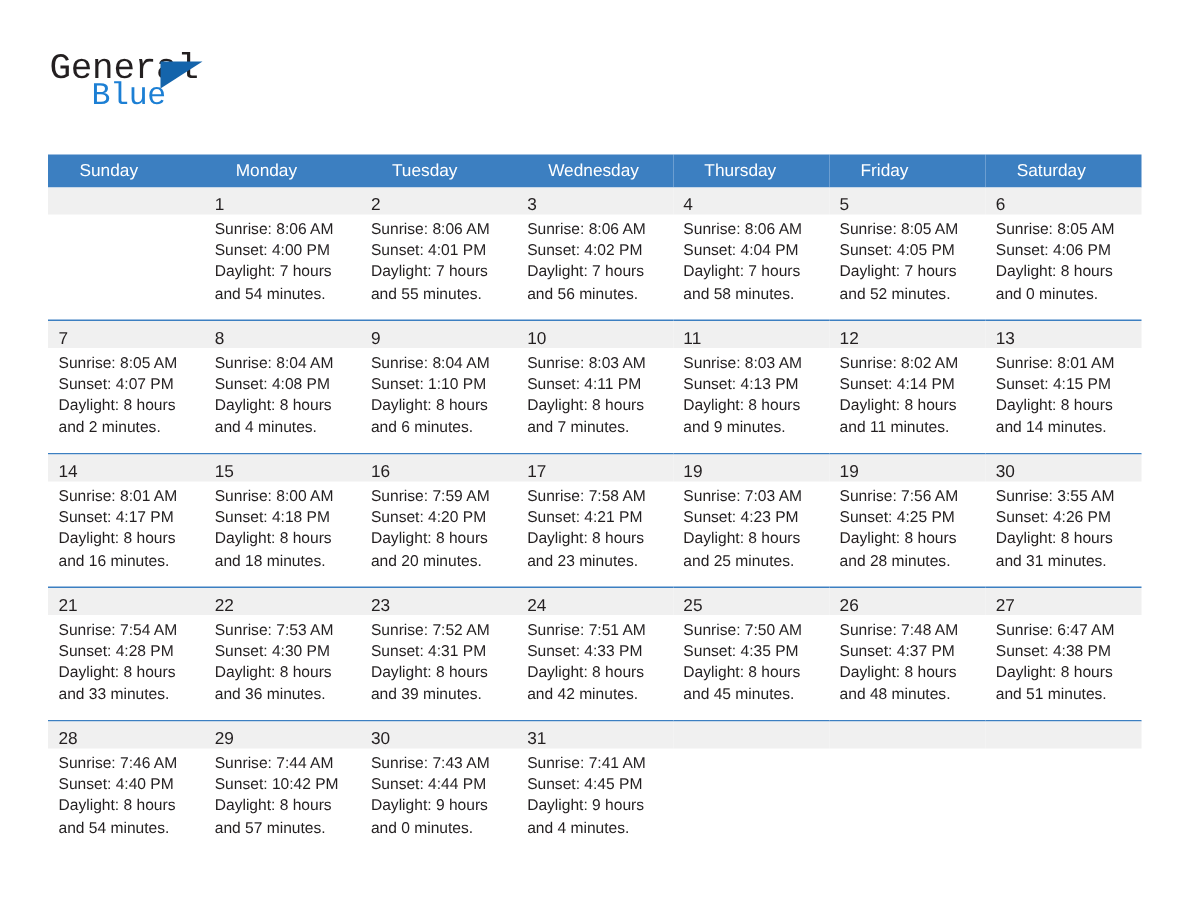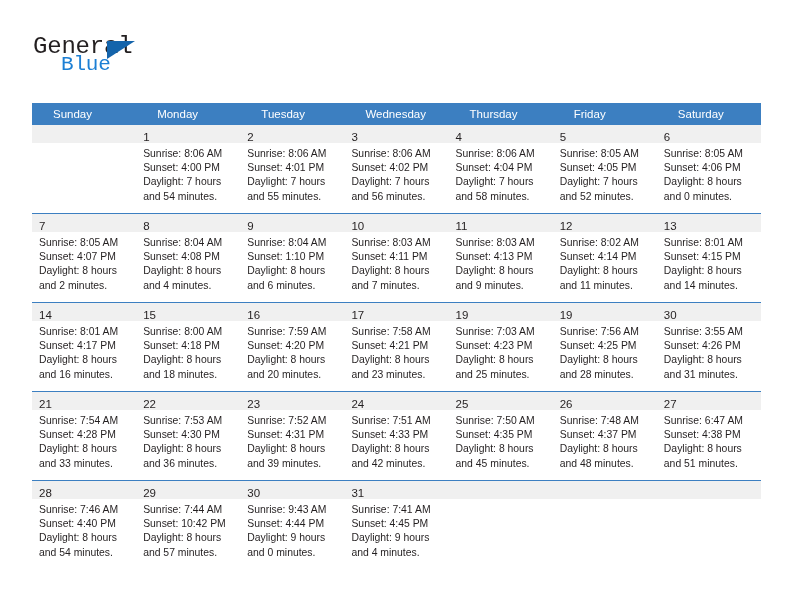--- a/index.html
+++ b/index.html
@@ -517,21 +517,21 @@
                   <div class="cell-line">Sunset: 10:42 PM</div>
                   <div class="cell-line">Daylight: 8 hours</div>
                   <div class="cell-line">and 57 minutes.</div>
                 </div>
               </div>
             </td>
             <td>
               <div class="cell cell-filled">
                 <div class="daynum-band"><span class="daynum">30</span></div>
                 <div class="cell-lines">
-                  <div class="cell-line">Sunrise: 9:43 AM</div>
+                  <div class="cell-line">Sunrise: 7:43 AM</div>
                   <div class="cell-line">Sunset: 4:44 PM</div>
                   <div class="cell-line">Daylight: 9 hours</div>
                   <div class="cell-line">and 0 minutes.</div>
                 </div>
               </div>
             </td>
             <td>
               <div class="cell cell-filled">
                 <div class="daynum-band"><span class="daynum">31</span></div>
                 <div class="cell-lines">

